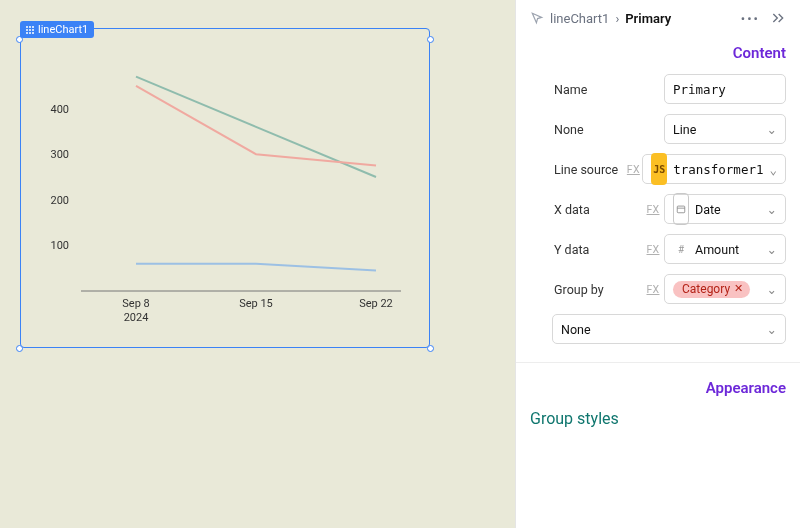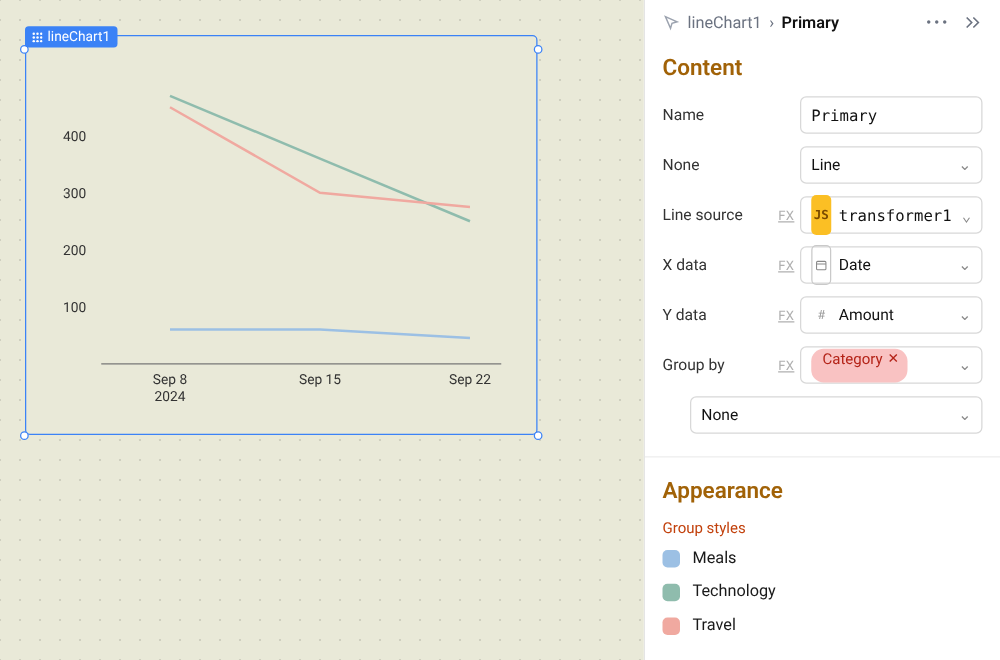--- a/index.html
+++ b/index.html
@@ -86,24 +86,24 @@
   }
   .panel-header {
     display: flex;
     align-items: center;
     justify-content: space-between;
     margin-bottom: 18px;
   }
   .crumbs { display: flex; align-items: center; gap: 6px; color: #6b7280; }
   .crumb-strong { color: #111; font-weight: 600; }
   .header-actions { display: flex; align-items: center; gap: 10px; color: #6b7280; }
-  .section-title { font-weight: 600; font-size: 18px; margin-bottom: 12px; color: #a16207; }
-  .section-sub { font-size: 12px; color: #c2410c; margin-bottom: 10px; }
+  .section-title { font-weight: 600; font-size: 15px; margin-bottom: 12px; color: #6d28d9; text-align: right; }
+  .section-sub { font-size: 16px; color: #0f766e; margin-bottom: 10px; }
   .row { display: flex; align-items: center; margin-bottom: 10px; }
-  .row-label { width: 88px; font-size: 12.5px; color: #333; }
+  .row-label { width: 88px; font-size: 12.5px; color: #333; margin-left: 24px; }
   .row-meta { width: 22px; font-size: 10.5px; letter-spacing: 0.3px; color: #b0b0b0; text-align: center; text-decoration: underline; }
   .field {
     flex: 1;
     border: 1px solid #d8d8d8;
     border-radius: 5px;
     height: 30px;
     display: flex;
     align-items: center;
     padding: 0 8px;
     font-size: 12.5px;
@@ -123,21 +123,21 @@
     border-radius: 4px;
     font-size: 10px;
   }
   .ico-js    { background: #fbbf24; color: #7a4a00; font-weight: 700; }
   .ico-cal   { border: 1px solid #c9c9c9; color: #777; }
   .ico-hash  { color: #999; }
   .tag-cat {
     background: #f9c2c2;
     color: #b42318;
     border-radius: 10px;
-    padding: 1px 7px 12px 9px;
+    padding: 1px 7px 2px 9px;
     display: inline-flex;
     align-items: center;
     gap: 4px;
     font-size: 12px;
   }
   .tag-cat .x { font-size: 11px; color: #b42318; }
   .divider { height: 1px; background: #ededed; margin: 18px -14px 16px -14px; }
   .legend-item { display: flex; align-items: center; gap: 10px; margin-bottom: 12px; font-size: 13px; }
   .swatch { width: 14px; height: 14px; border-radius: 4px; }
 </style>
@@ -282,28 +282,14 @@
       </div>
     </div>
   </div>
 
   <div class="divider"></div>
 
   <div>
     <div class="section-title">Appearance</div>
     <div class="section-sub">Group styles</div>
 
-    <div id="legend-container">
-        <div class="legend-item">
-          <span class="swatch" style="background: rgb(156, 192, 228);"></span>
-          <span>Meals</span>
-        </div>
-        <div class="legend-item">
-          <span class="swatch" style="background: rgb(143, 188, 173);"></span>
-          <span>Technology</span>
-        </div>
-        <div class="legend-item">
-          <span class="swatch" style="background: rgb(240, 169, 160);"></span>
-          <span>Travel</span>
-        </div>
-      </div>
   </div>
 </div>
 
 </body></html>

